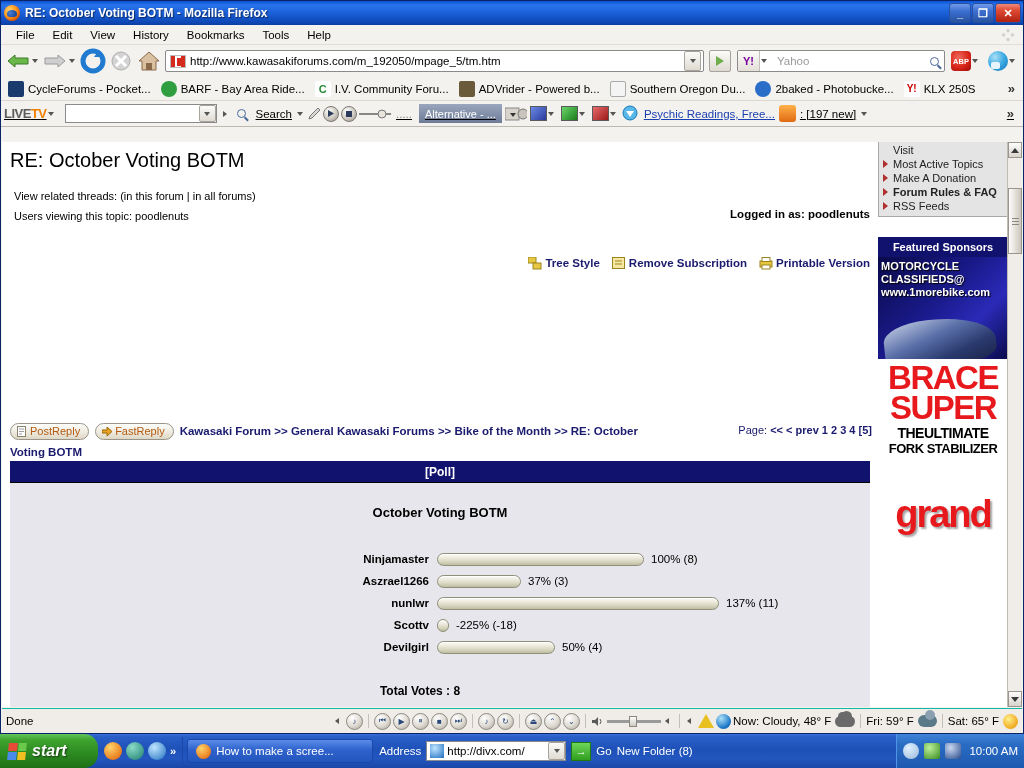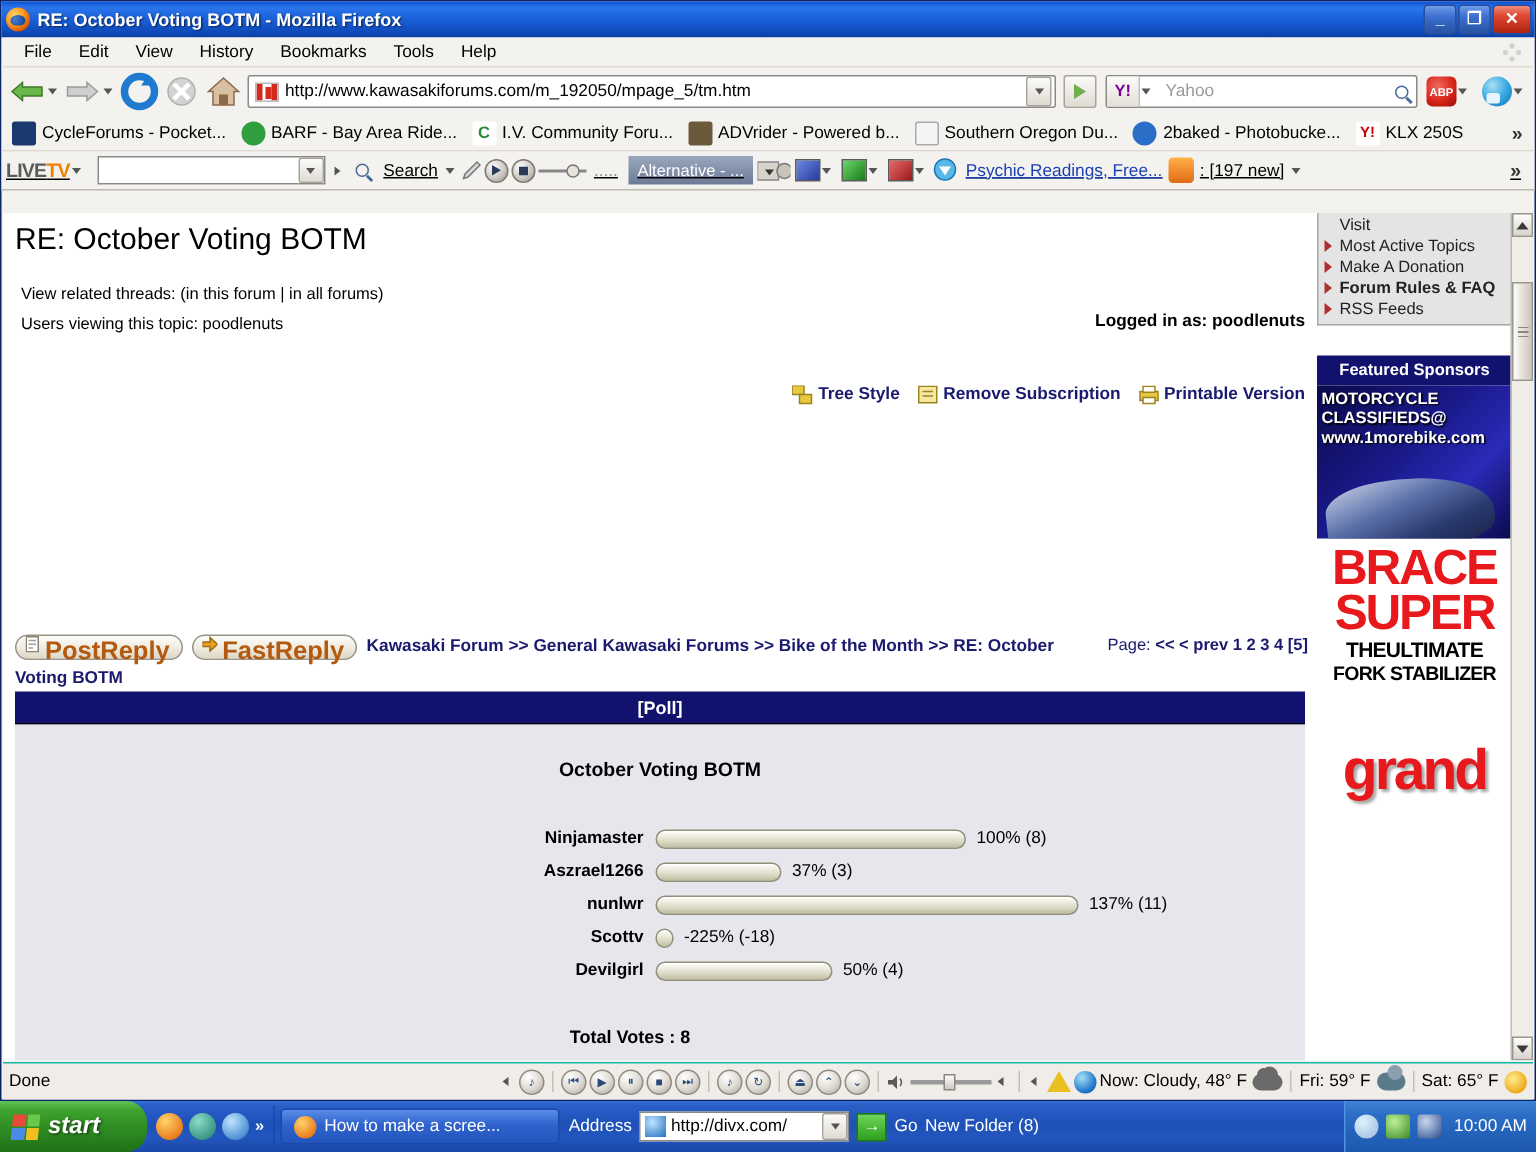--- a/index.html
+++ b/index.html
@@ -211,25 +211,25 @@
     font-size: 11.5px; font-weight: bold; color: #1a1a6e;
   }
   .tool-link { display: flex; align-items: flex-start; gap: 3px; margin-left: 8px; }
   .tool-ico { width: 14px; height: 13px; flex: none; }
 
   .actionrow {
     position: absolute; left: 8px; top: 278px; right: 8px; height: 22px;
     display: flex; align-items: center;
   }
   .pill {
-    display: flex; gap: 3px;
+    display: flex; align-items: center; gap: 3px;
     height: 17px; padding: 0 8px 0 6px;
     border: 1px solid #9a9488; border-radius: 9px;
     background: linear-gradient(180deg,#fdfdfb 0%,#eeeade 55%,#ddd7c6 100%);
-    font-size: 17px; font-weight: bold; color: #b35a10;
+    font-size: 11px; font-weight: normal; color: #b35a10;
     margin-right: 6px; flex: none;
   }
   .pill .pico { width: 10px; height: 11px; flex: none; }
   .crumbs { font-size: 11.5px; font-weight: bold; color: #1a1a6e; white-space: nowrap; }
   .pagenav {
     position: absolute; right: 6px; top: 282px;
     font-size: 11px; color: #1a1a6e; white-space: nowrap;
   }
   .pagenav b { font-weight: bold; }
   .crumb2 { position: absolute; left: 8px; top: 304px; font-size: 11.5px; font-weight: bold; color: #1a1a6e; }

